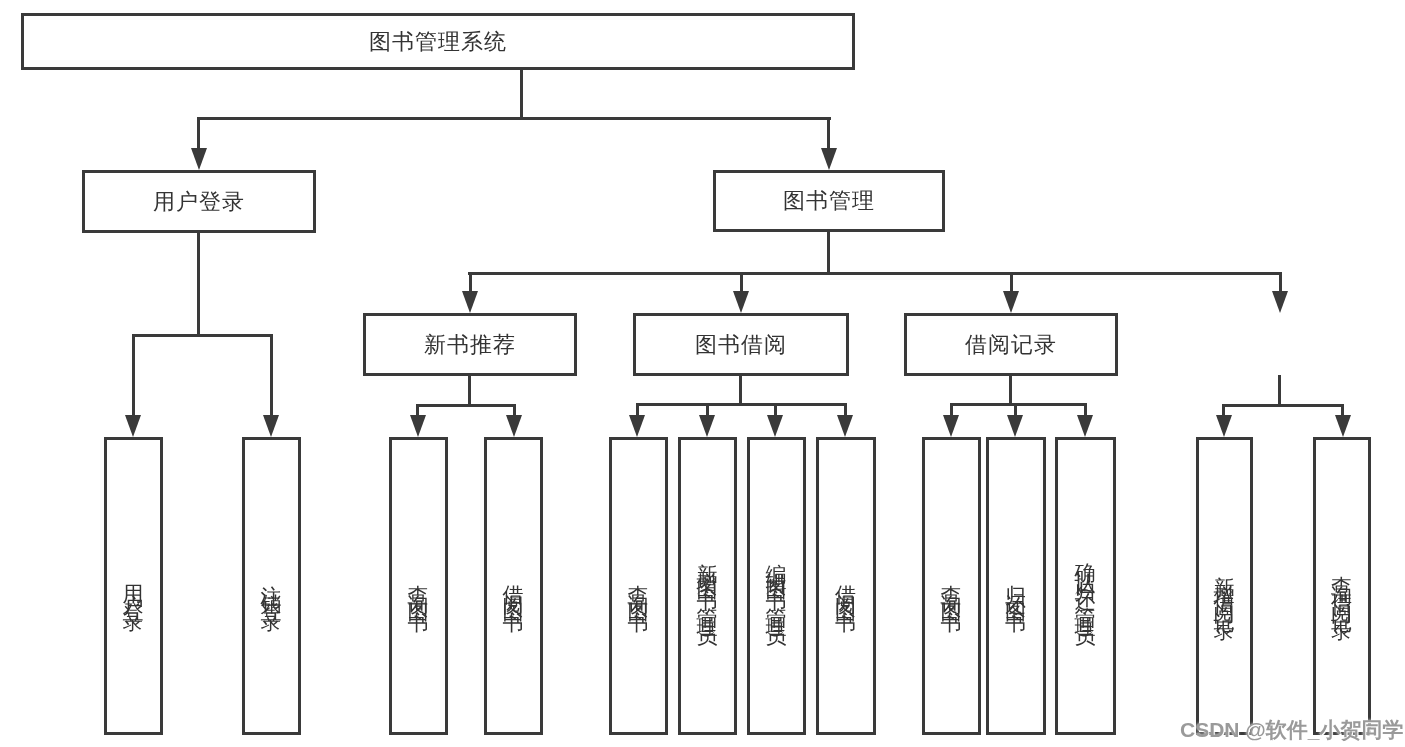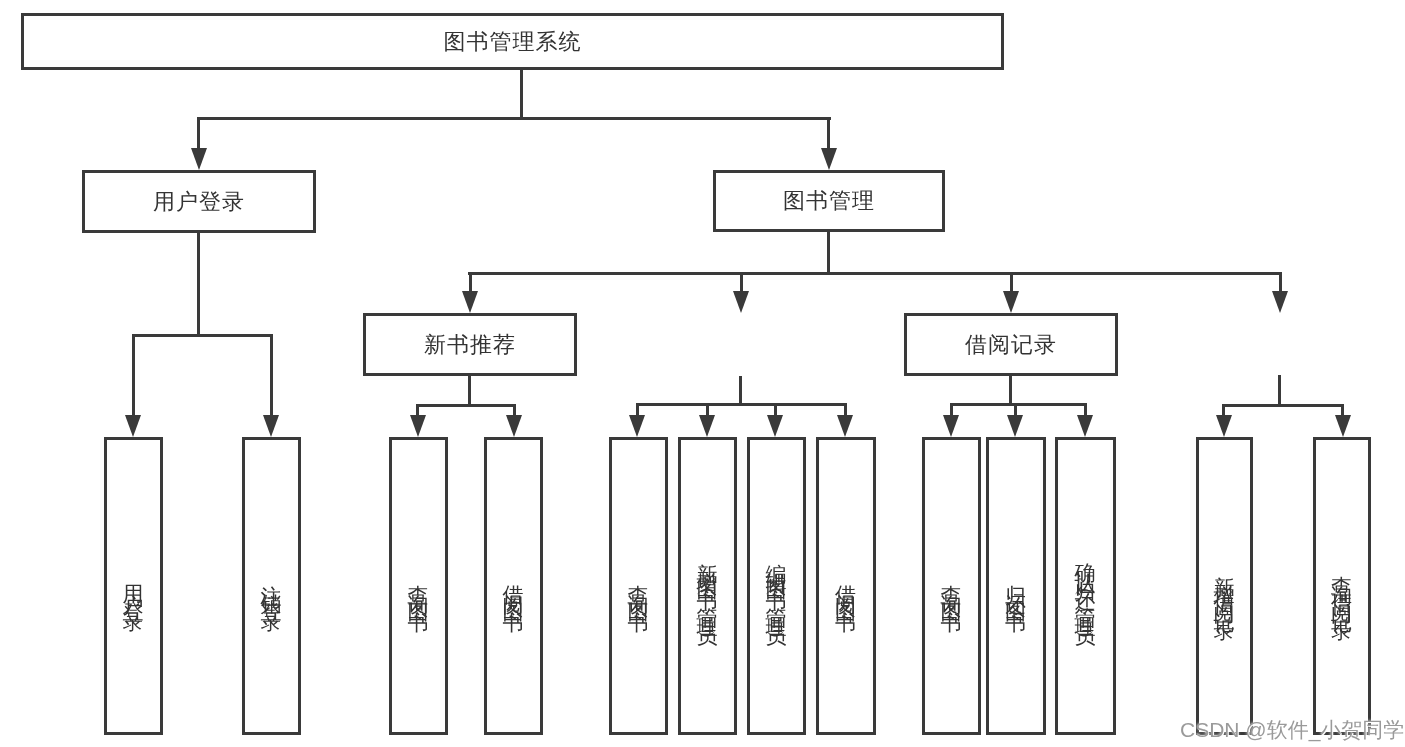--- a/index.html
+++ b/index.html
@@ -19,21 +19,21 @@
     font-size:21px;line-height:1;letter-spacing:9px;white-space:nowrap;
   }
   .line{position:absolute;background:#3a3a3a;}
   .arr{
     position:absolute;width:0;height:0;
     border-style:solid;border-color:transparent;
     border-width:22px 8px 0 8px;border-top-color:#3a3a3a;
   }
   .watermark{
     position:absolute;left:1180px;top:716px;font-size:21px;color:#9a9a9a;
-    text-shadow:0 0 3px #ffffff,1px 1px 0 #ffffff;white-space:nowrap;z-index:5;
+    text-shadow:0 0 3px #ffffff,1px 1px 0 #ffffff;white-space:nowrap;z-index:5;font-weight:bold;
   }
 </style>
 </head>
 <body>
 
 <div class="canvas">
 
   <div class="line" style="left:520px;top:69px;width:3px;height:50px;"></div>
   <div class="line" style="left:197px;top:117px;width:634px;height:3px;"></div>
   <div class="line" style="left:197px;top:117px;width:3px;height:33px;"></div>
@@ -86,33 +86,36 @@
   <div class="line" style="left:1084px;top:403px;width:3px;height:14px;"></div>
   <div class="arr" style="left:1077px;top:415px;"></div>
 
   <div class="line" style="left:1278px;top:375px;width:3px;height:32px;"></div>
   <div class="line" style="left:1222px;top:404px;width:122px;height:3px;"></div>
   <div class="line" style="left:1222px;top:404px;width:3px;height:13px;"></div>
   <div class="arr" style="left:1216px;top:415px;"></div>
   <div class="line" style="left:1341px;top:404px;width:3px;height:13px;"></div>
   <div class="arr" style="left:1335px;top:415px;"></div>
 
-  <div class="node hnode" style="left:21px;top:13px;width:983px;height:57px;align-items:center;">
+  <div class="node hnode" style="left:21px;top:13px;width:834px;height:57px;align-items:center;">
     <span class="lbl">图书管理系统</span>
   </div>
 
   <div class="node hnode" style="left:82px;top:170px;width:234px;height:63px;">
     <span class="lbl">用户登录</span>
   </div>
   <div class="node hnode" style="left:713px;top:170px;width:232px;height:62px;">
     <span class="lbl">图书管理</span>
   </div>
 
   <div class="node hnode" style="left:363px;top:313px;width:214px;height:63px;">
     <span class="lbl">新书推荐</span>
+  </div>
+  <div class="node hnode" style="left:633px;top:313px;width:216px;height:63px;">
+    <span class="lbl">图书借阅</span>
   </div>
   <div class="node hnode" style="left:904px;top:313px;width:214px;height:63px;">
     <span class="lbl">借阅记录</span>
   </div>
 
   <div class="node vnode" style="left:104px;top:437px;width:59px;height:298px;">
     <span class="lbl">用户登录</span>
   </div>
   <div class="node vnode" style="left:242px;top:437px;width:59px;height:298px;">
     <span class="lbl">注销登录</span>

